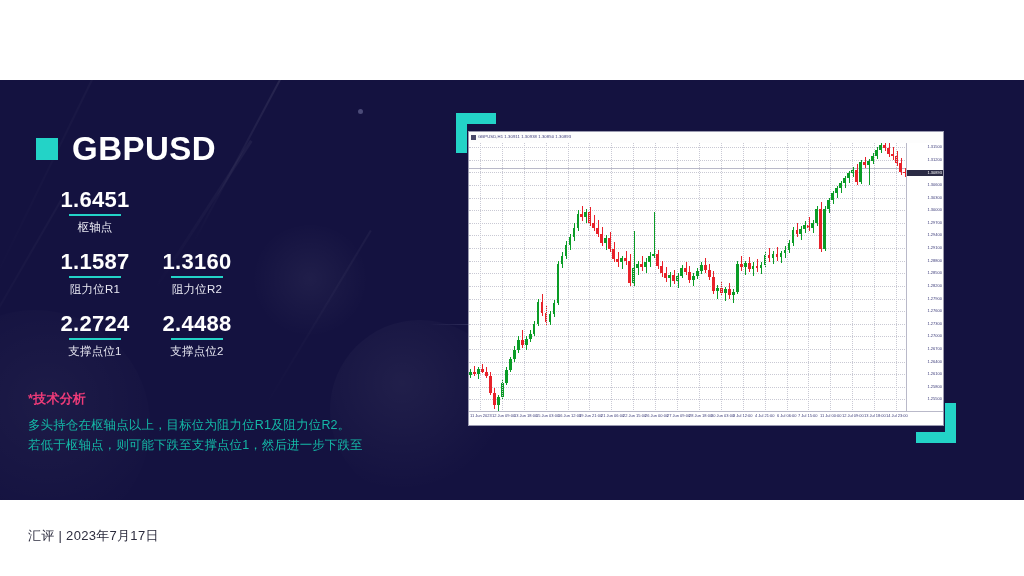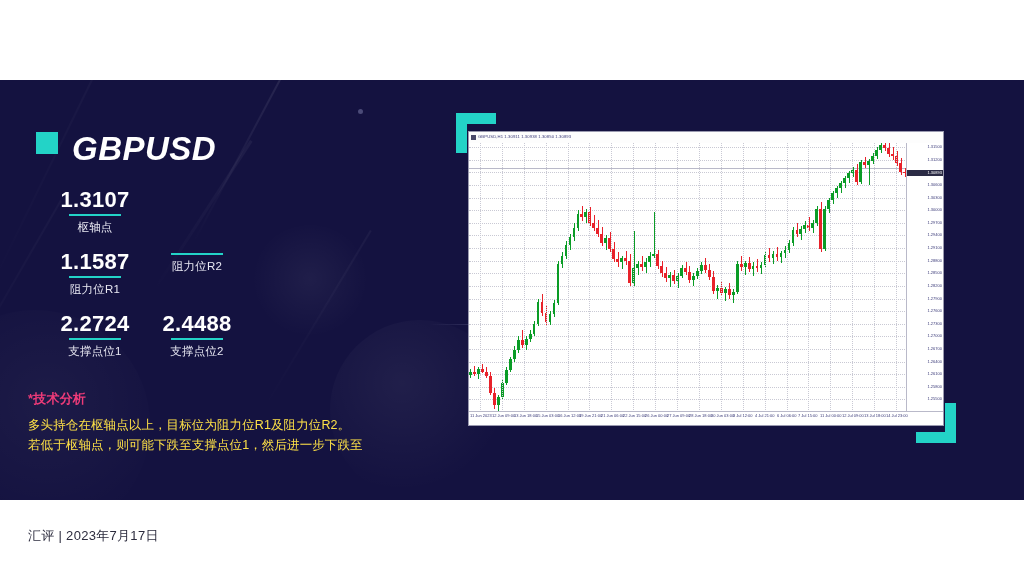--- a/index.html
+++ b/index.html
@@ -22,39 +22,39 @@
   
   .stage{position:absolute;left:0;top:80px;width:1024px;height:420px;background:#141240;overflow:hidden;}
   .stage-deco{position:absolute;inset:0;overflow:hidden;pointer-events:none;}
   .d-streak{position:absolute;background:linear-gradient(180deg,rgba(255,255,255,.10),rgba(255,255,255,0));transform-origin:top left;}
   .d-circle{position:absolute;border-radius:50%;}
   .d-dot{position:absolute;border-radius:50%;background:#4b4b78;}
   .d-line{position:absolute;height:1px;background:linear-gradient(90deg,rgba(255,255,255,0),rgba(160,160,200,.45));}
 
   
   .left{position:absolute;left:0;top:0;width:440px;height:420px;}
-  .pair-row{position:absolute;left:36px;top:52px;display:flex;align-items:flex-start;font-style:italic;}
+  .pair-row{position:absolute;left:36px;top:52px;display:flex;align-items:center;}
   .pair-sq{width:22px;height:22px;background:#23d3c7;margin-right:14px;}
   .pair-name{color:#ffffff;font-size:33px;font-weight:bold;letter-spacing:.5px;line-height:1;}
 
   .levels{position:absolute;left:0;top:108px;width:300px;}
   .lvl{position:absolute;text-align:center;width:140px;}
   .lvl .val{color:#ffffff;font-size:22px;font-weight:bold;line-height:1.05;letter-spacing:.3px;}
   .lvl .bar{width:52px;height:2px;background:#23d3c7;margin:3px auto 4px auto;}
   .lvl .lab{color:#e8e8f2;font-size:11.5px;letter-spacing:.2px;}
 
   .lvl-pivot{left:25px;top:0;}
   .lvl-r1{left:25px;top:62px;}
   .lvl-r2{left:127px;top:62px;}
   .lvl-s1{left:25px;top:124px;}
   .lvl-s2{left:127px;top:124px;}
 
   .analysis{position:absolute;left:28px;top:310px;width:380px;}
   .an-title{color:#ef3b79;font-size:13px;font-weight:bold;margin-bottom:7px;letter-spacing:.2px;}
-  .an-body{color:#fde047;font-size:12.5px;line-height:1.62;letter-spacing:.1px;}
+  .an-body{color:#14b8a6;font-size:12.5px;line-height:1.62;letter-spacing:.1px;}
 
   
   .chartwrap{position:absolute;left:456px;top:33px;width:500px;height:330px;}
   .bracket{position:absolute;background:transparent;}
   .bracket i{position:absolute;background:#23d3c7;display:block;}
   .br-tl{left:0;top:0;width:40px;height:40px;}
   .br-tl i.h{left:0;top:0;width:40px;height:11px;}
   .br-tl i.v{left:0;top:0;width:11px;height:40px;}
   .br-br{left:460px;top:290px;width:40px;height:40px;}
   .br-br i.h{left:0;top:29px;width:40px;height:11px;}
@@ -113,32 +113,33 @@
     <div class="left">
 
       <div class="pair-row">
         <div class="pair-sq"></div>
         <div class="pair-name">GBPUSD</div>
       </div>
 
       <div class="levels">
 
         <div class="lvl lvl-pivot">
-          <div class="val">1.3107</div>
+          <div class="val">1.6451</div>
           <div class="bar"></div>
           <div class="lab">枢轴点</div>
         </div>
 
         <div class="lvl lvl-r1">
           <div class="val">1.1587</div>
           <div class="bar"></div>
           <div class="lab">阻力位R1</div>
         </div>
 
         <div class="lvl lvl-r2">
+          <div class="val">1.3160</div>
           <div class="bar"></div>
           <div class="lab">阻力位R2</div>
         </div>
 
         <div class="lvl lvl-s1">
           <div class="val">2.2724</div>
           <div class="bar"></div>
           <div class="lab">支撑点位1</div>
         </div>
 

